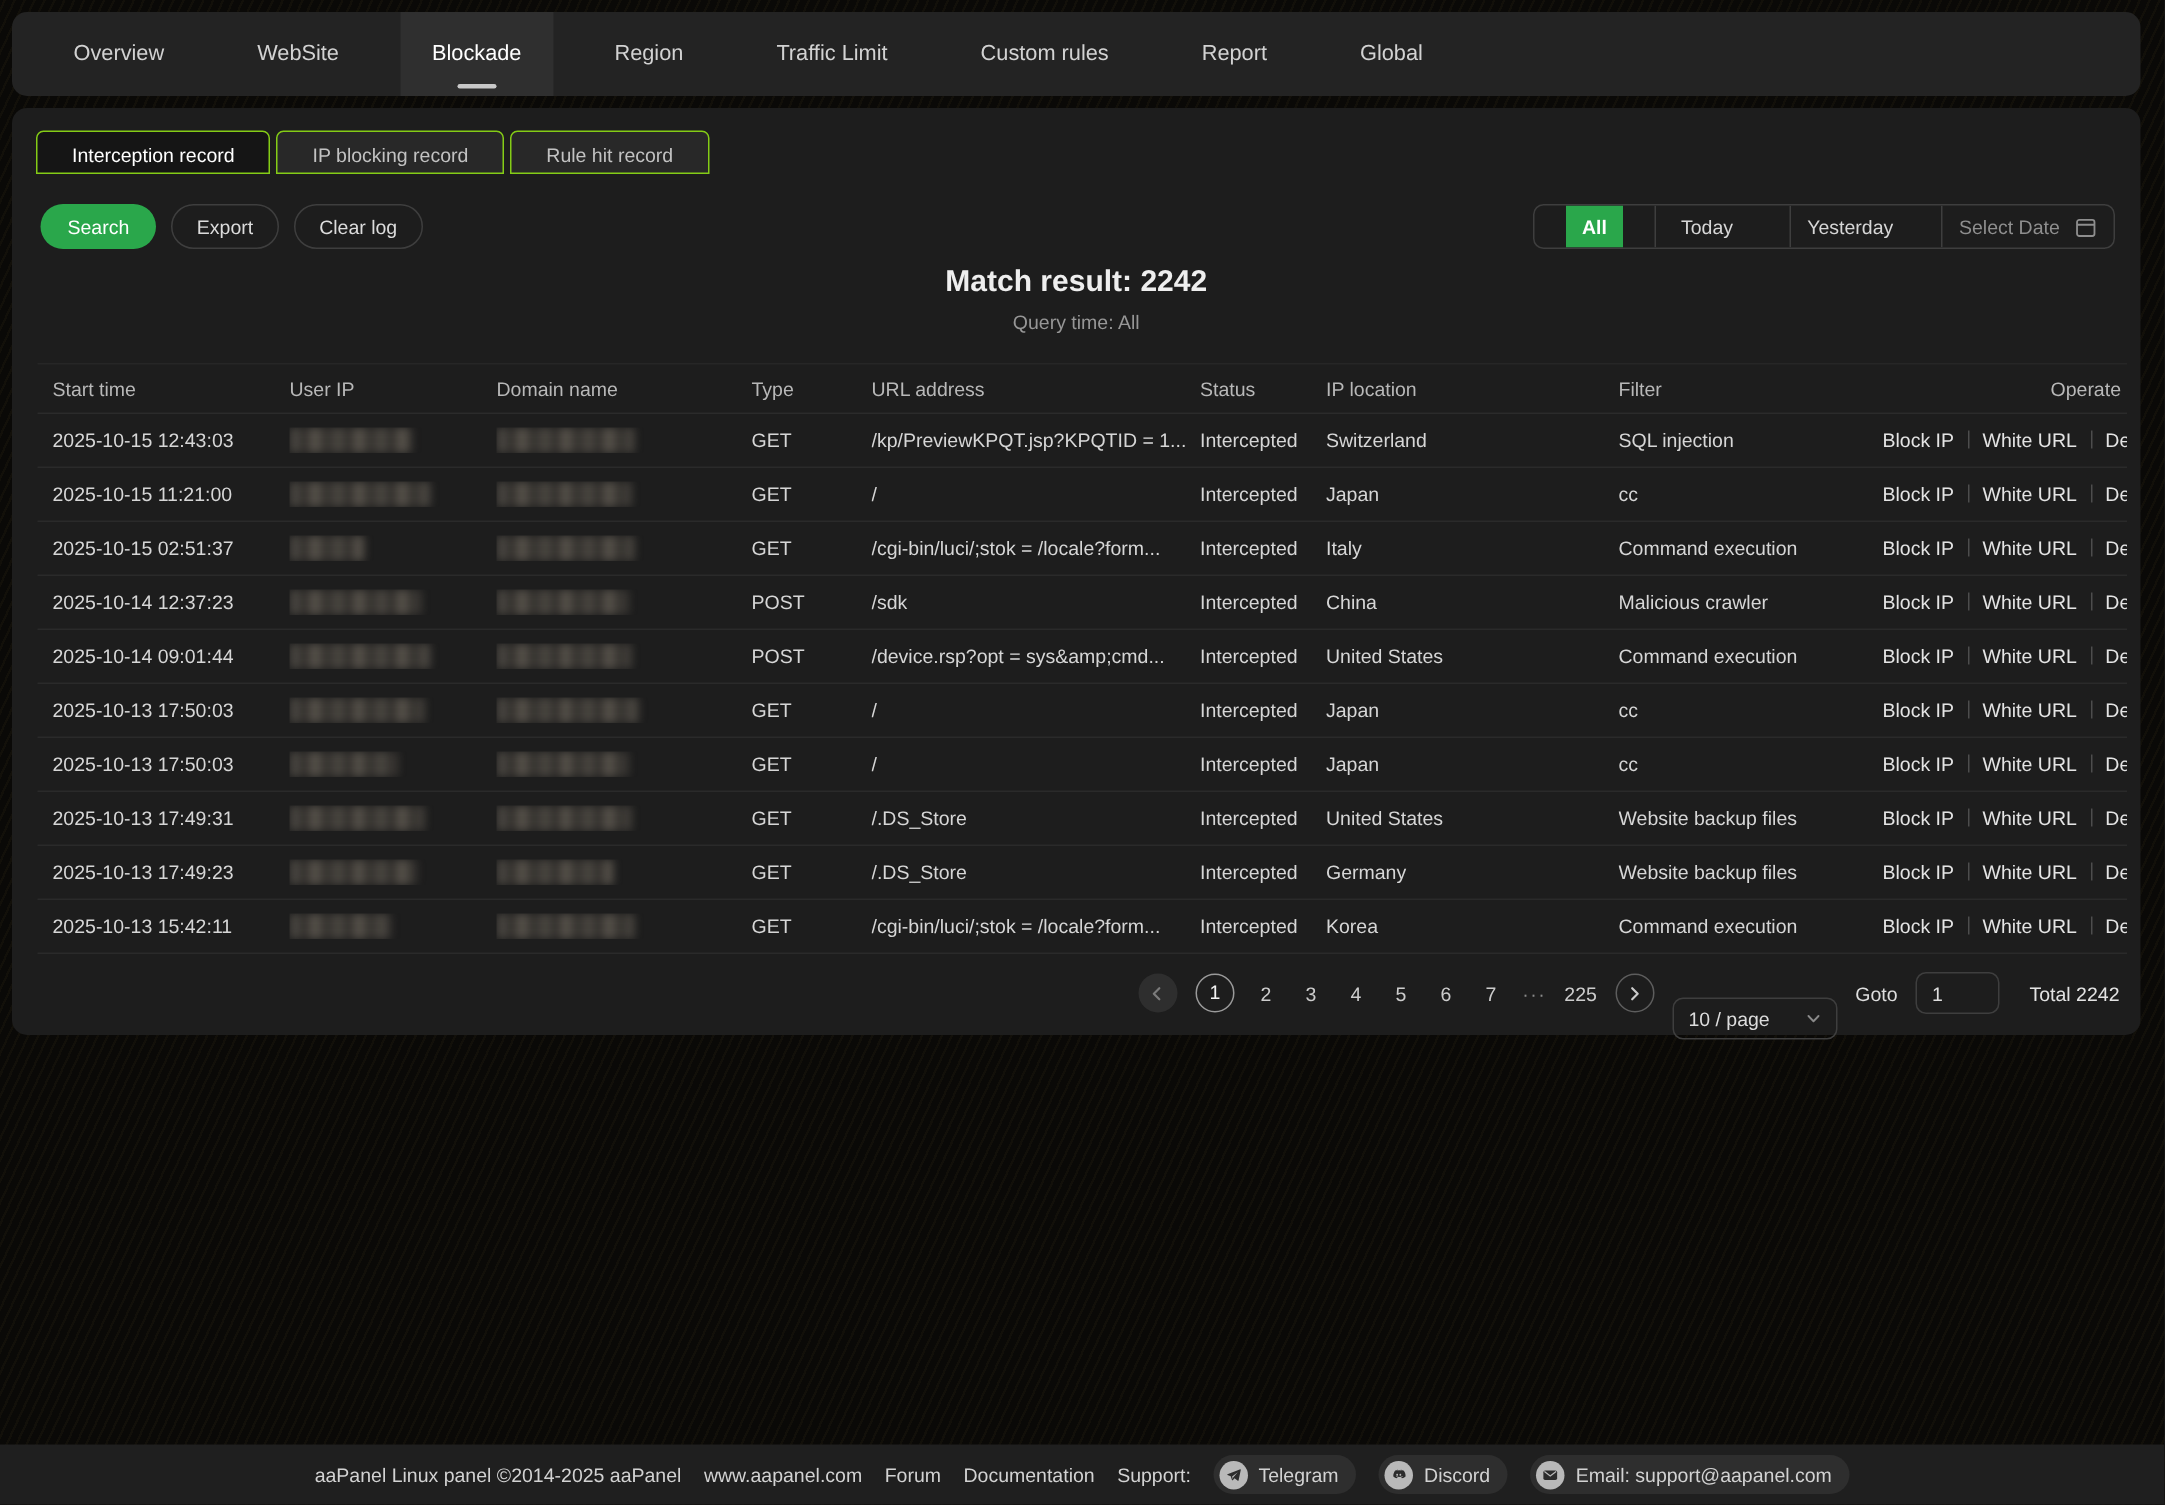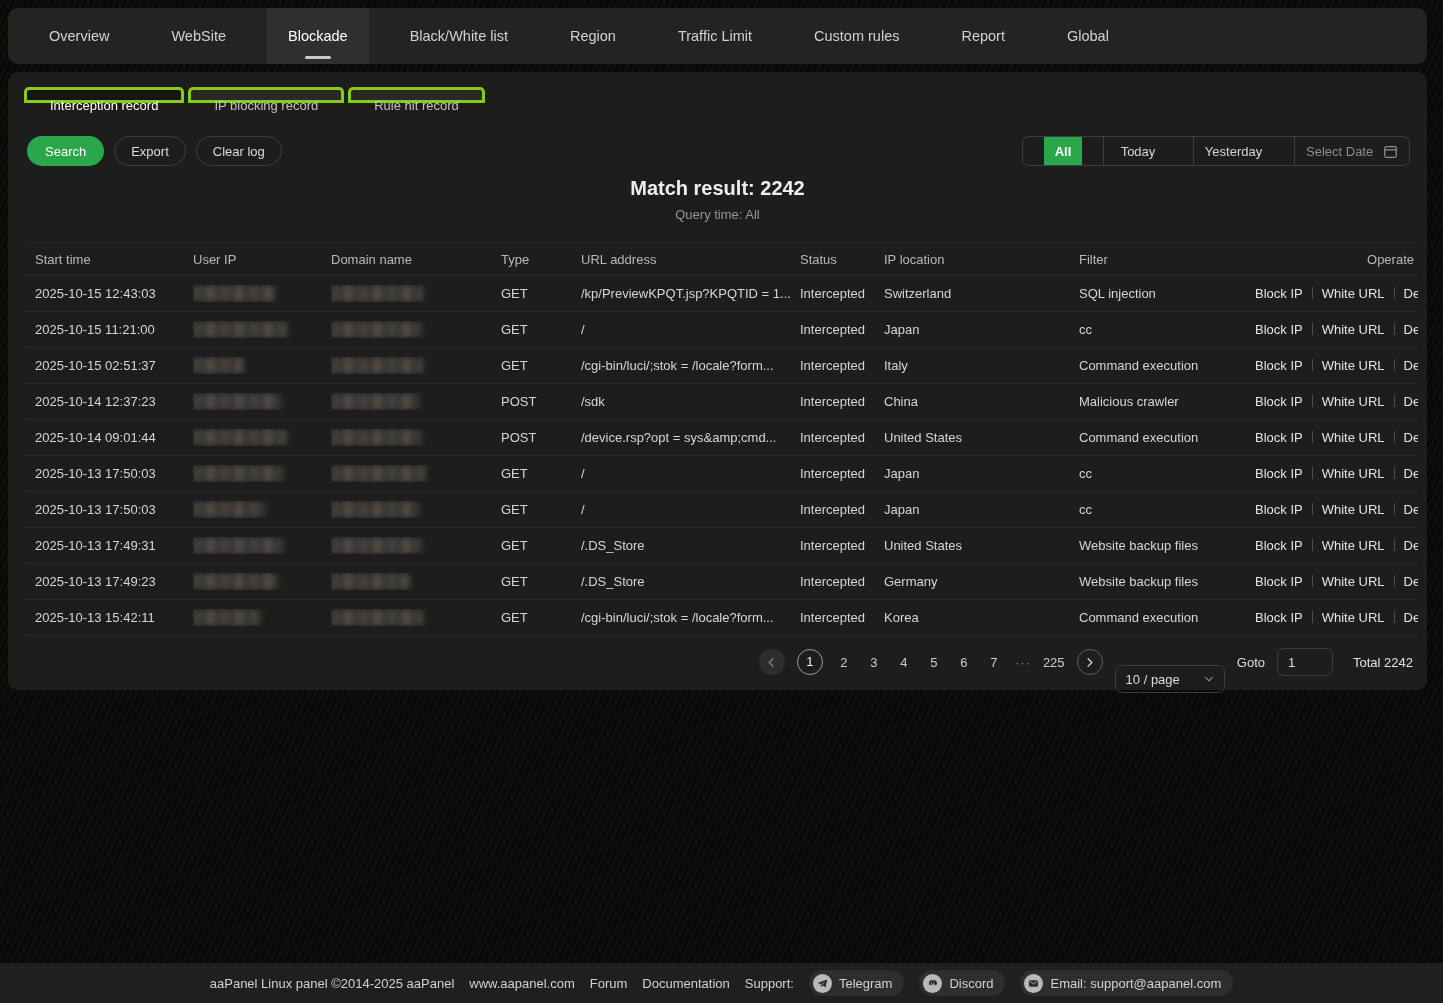--- a/index.html
+++ b/index.html
@@ -33,22 +33,22 @@
 
   
   .panel {
     position: absolute; left: 8px; top: 72px; width: 1419px; height: 618px;
     background: var(--panel); border-radius: 10px;
   }
 
   
   .subtabs { position: absolute; left: 16px; top: 15px; display: flex; gap: 4px; }
   .subtab {
-    height: 16px; line-height: 31px; padding: 0 23px; font-size: 13px;
-    background: #282828; border: 3px solid #84cc16; border-radius: 5px 5px 0 0;
+    height: 29px; line-height: 31px; padding: 0 23px; font-size: 13px;
+    background: #282828; border: 1px solid #84cc16; border-radius: 5px 5px 0 0;
     color: #c2c2c2; cursor: pointer; white-space: nowrap;
   }
   .subtab.active { background: #151515; color: #ffffff; }
 
   
   .toolbar {
     position: absolute; left: 19px; right: 17px; top: 64px; height: 30px;
     display: flex; align-items: center; gap: 10px;
   }
   .search-wrap { position: relative; width: 295px; height: 30px; }
@@ -140,21 +140,20 @@
   }
   svg { display: block; }
 </style>
 </head>
 <body>
 
 <nav class="topnav" id="topnav">
     <div class="nav-tab">Overview</div>
     <div class="nav-tab">WebSite</div>
     <div class="nav-tab active">Blockade</div>
-    <div class="nav-tab">Black/White list</div>
     <div class="nav-tab">Region</div>
     <div class="nav-tab">Traffic Limit</div>
     <div class="nav-tab">Custom rules</div>
     <div class="nav-tab">Report</div>
     <div class="nav-tab">Global</div>
   </nav>
 
 <div class="panel">
 
   <div class="subtabs" id="subtabs">

